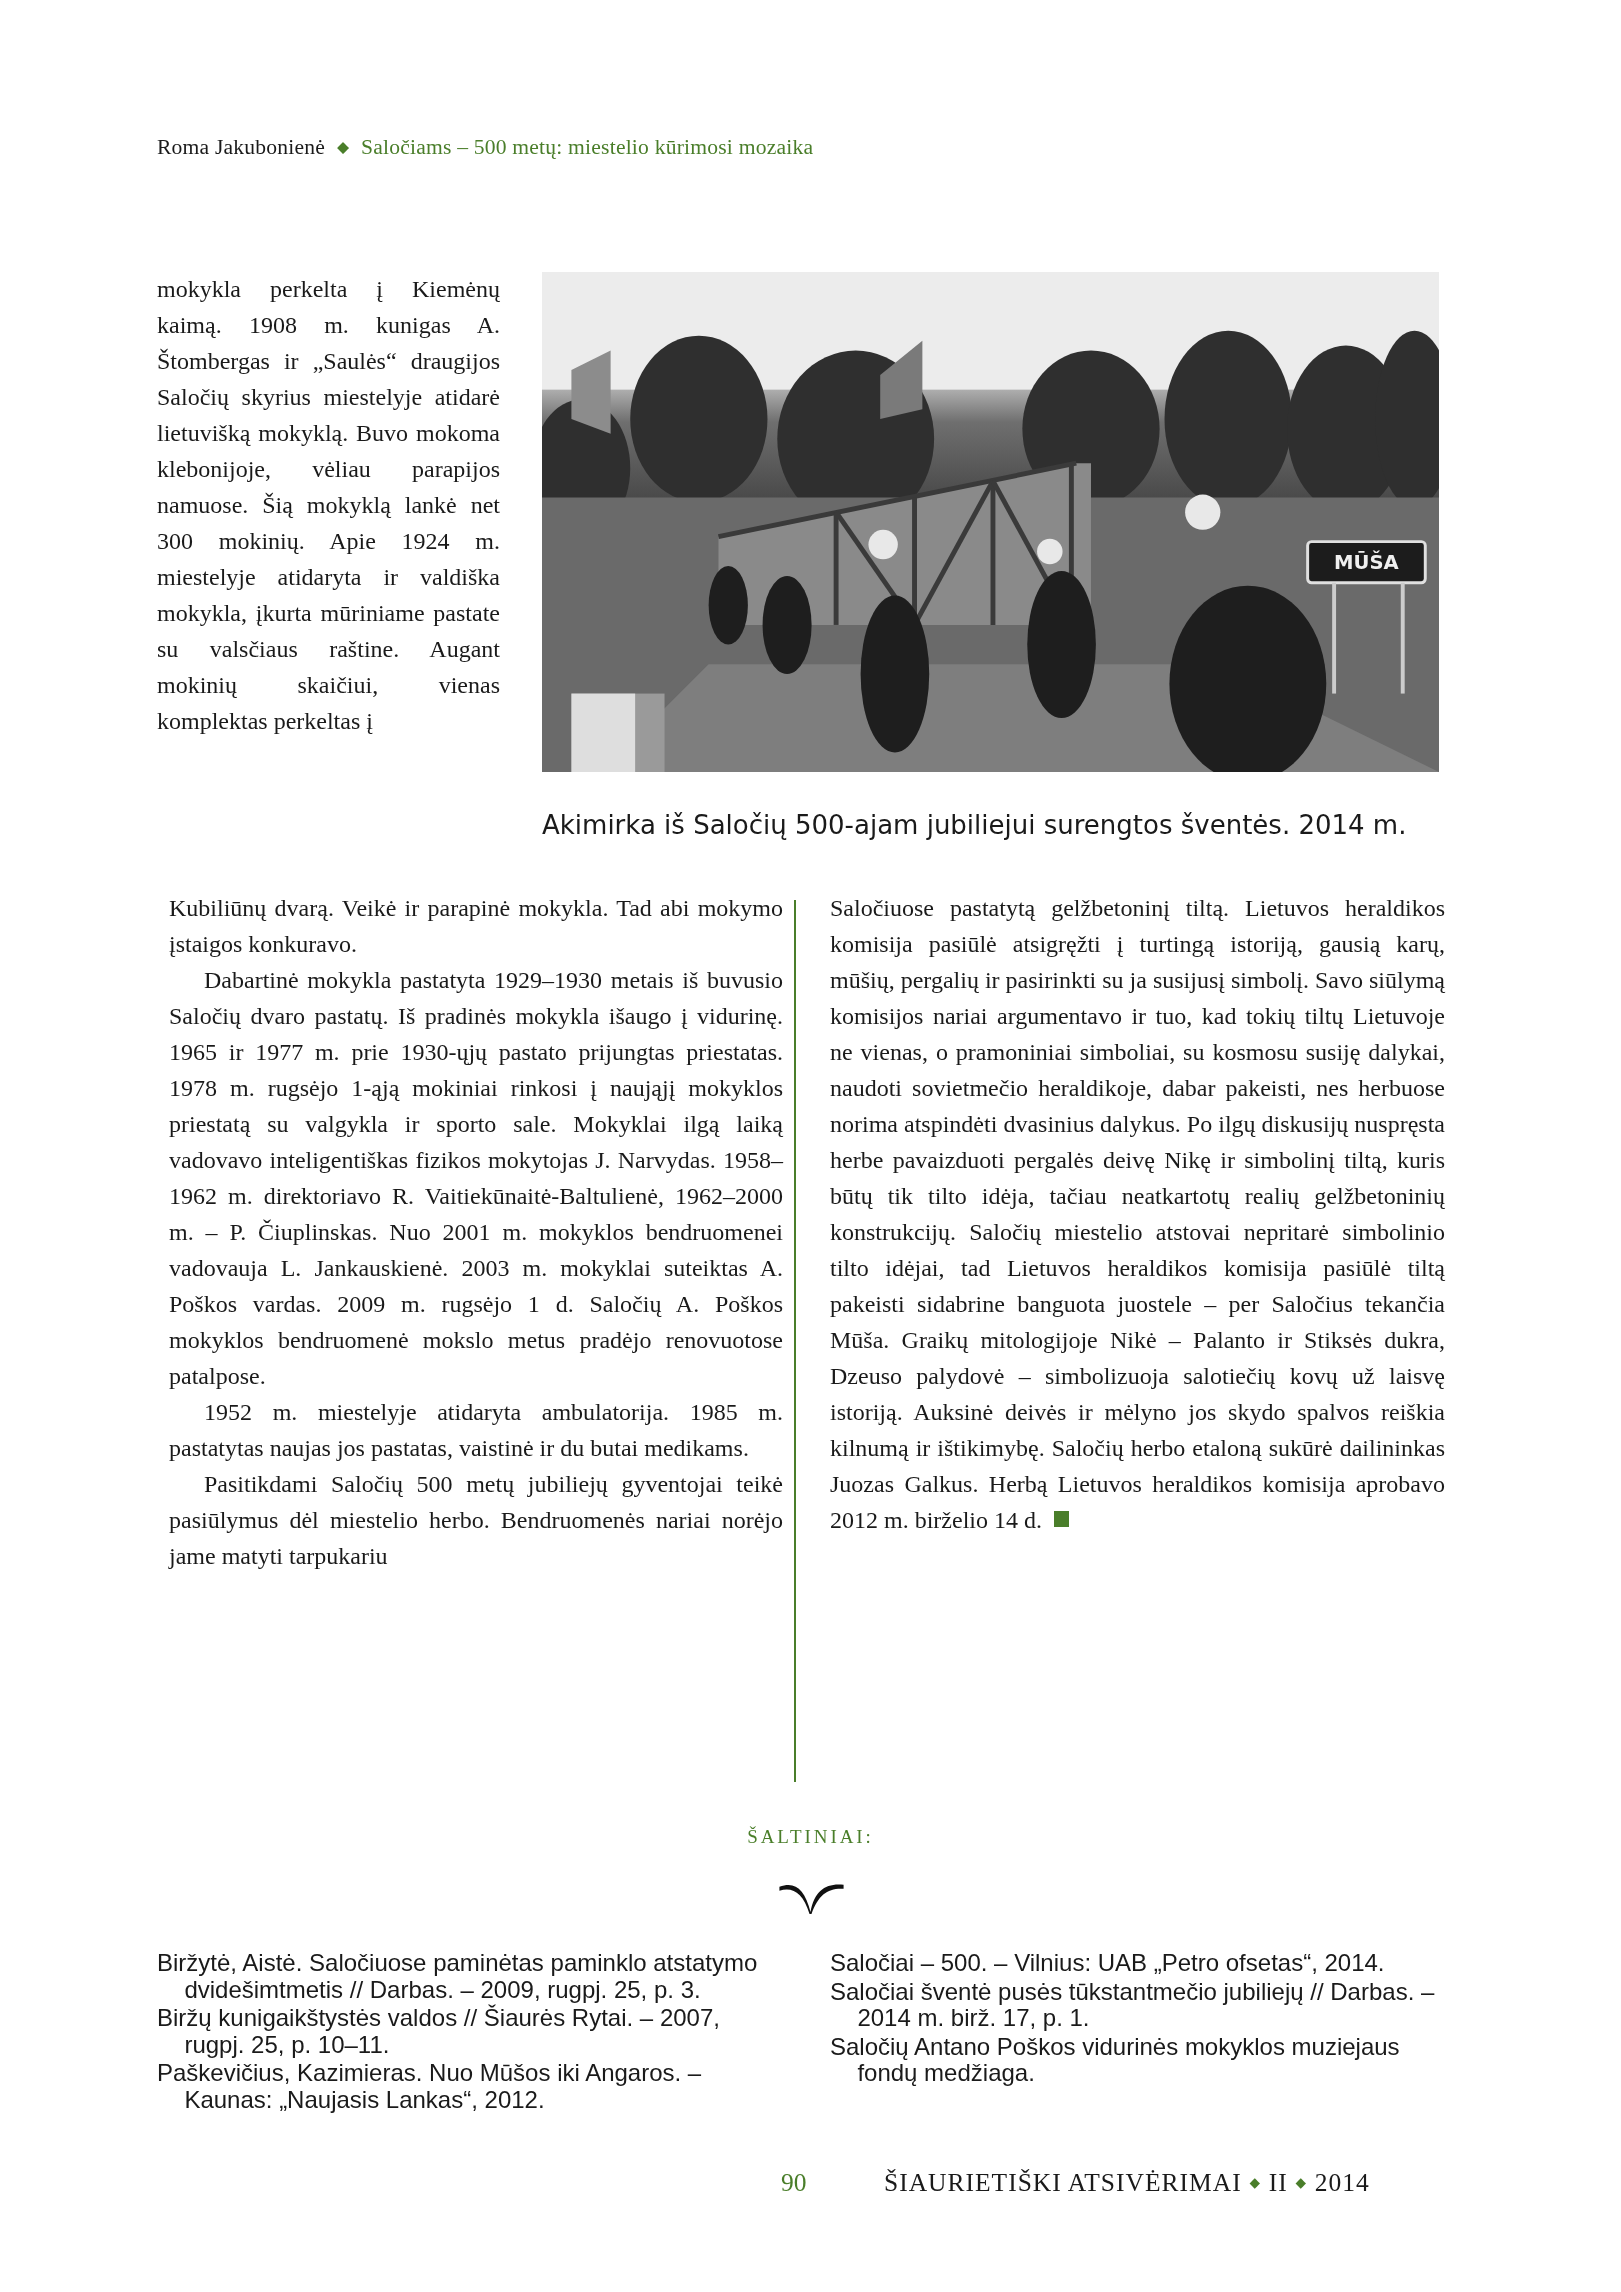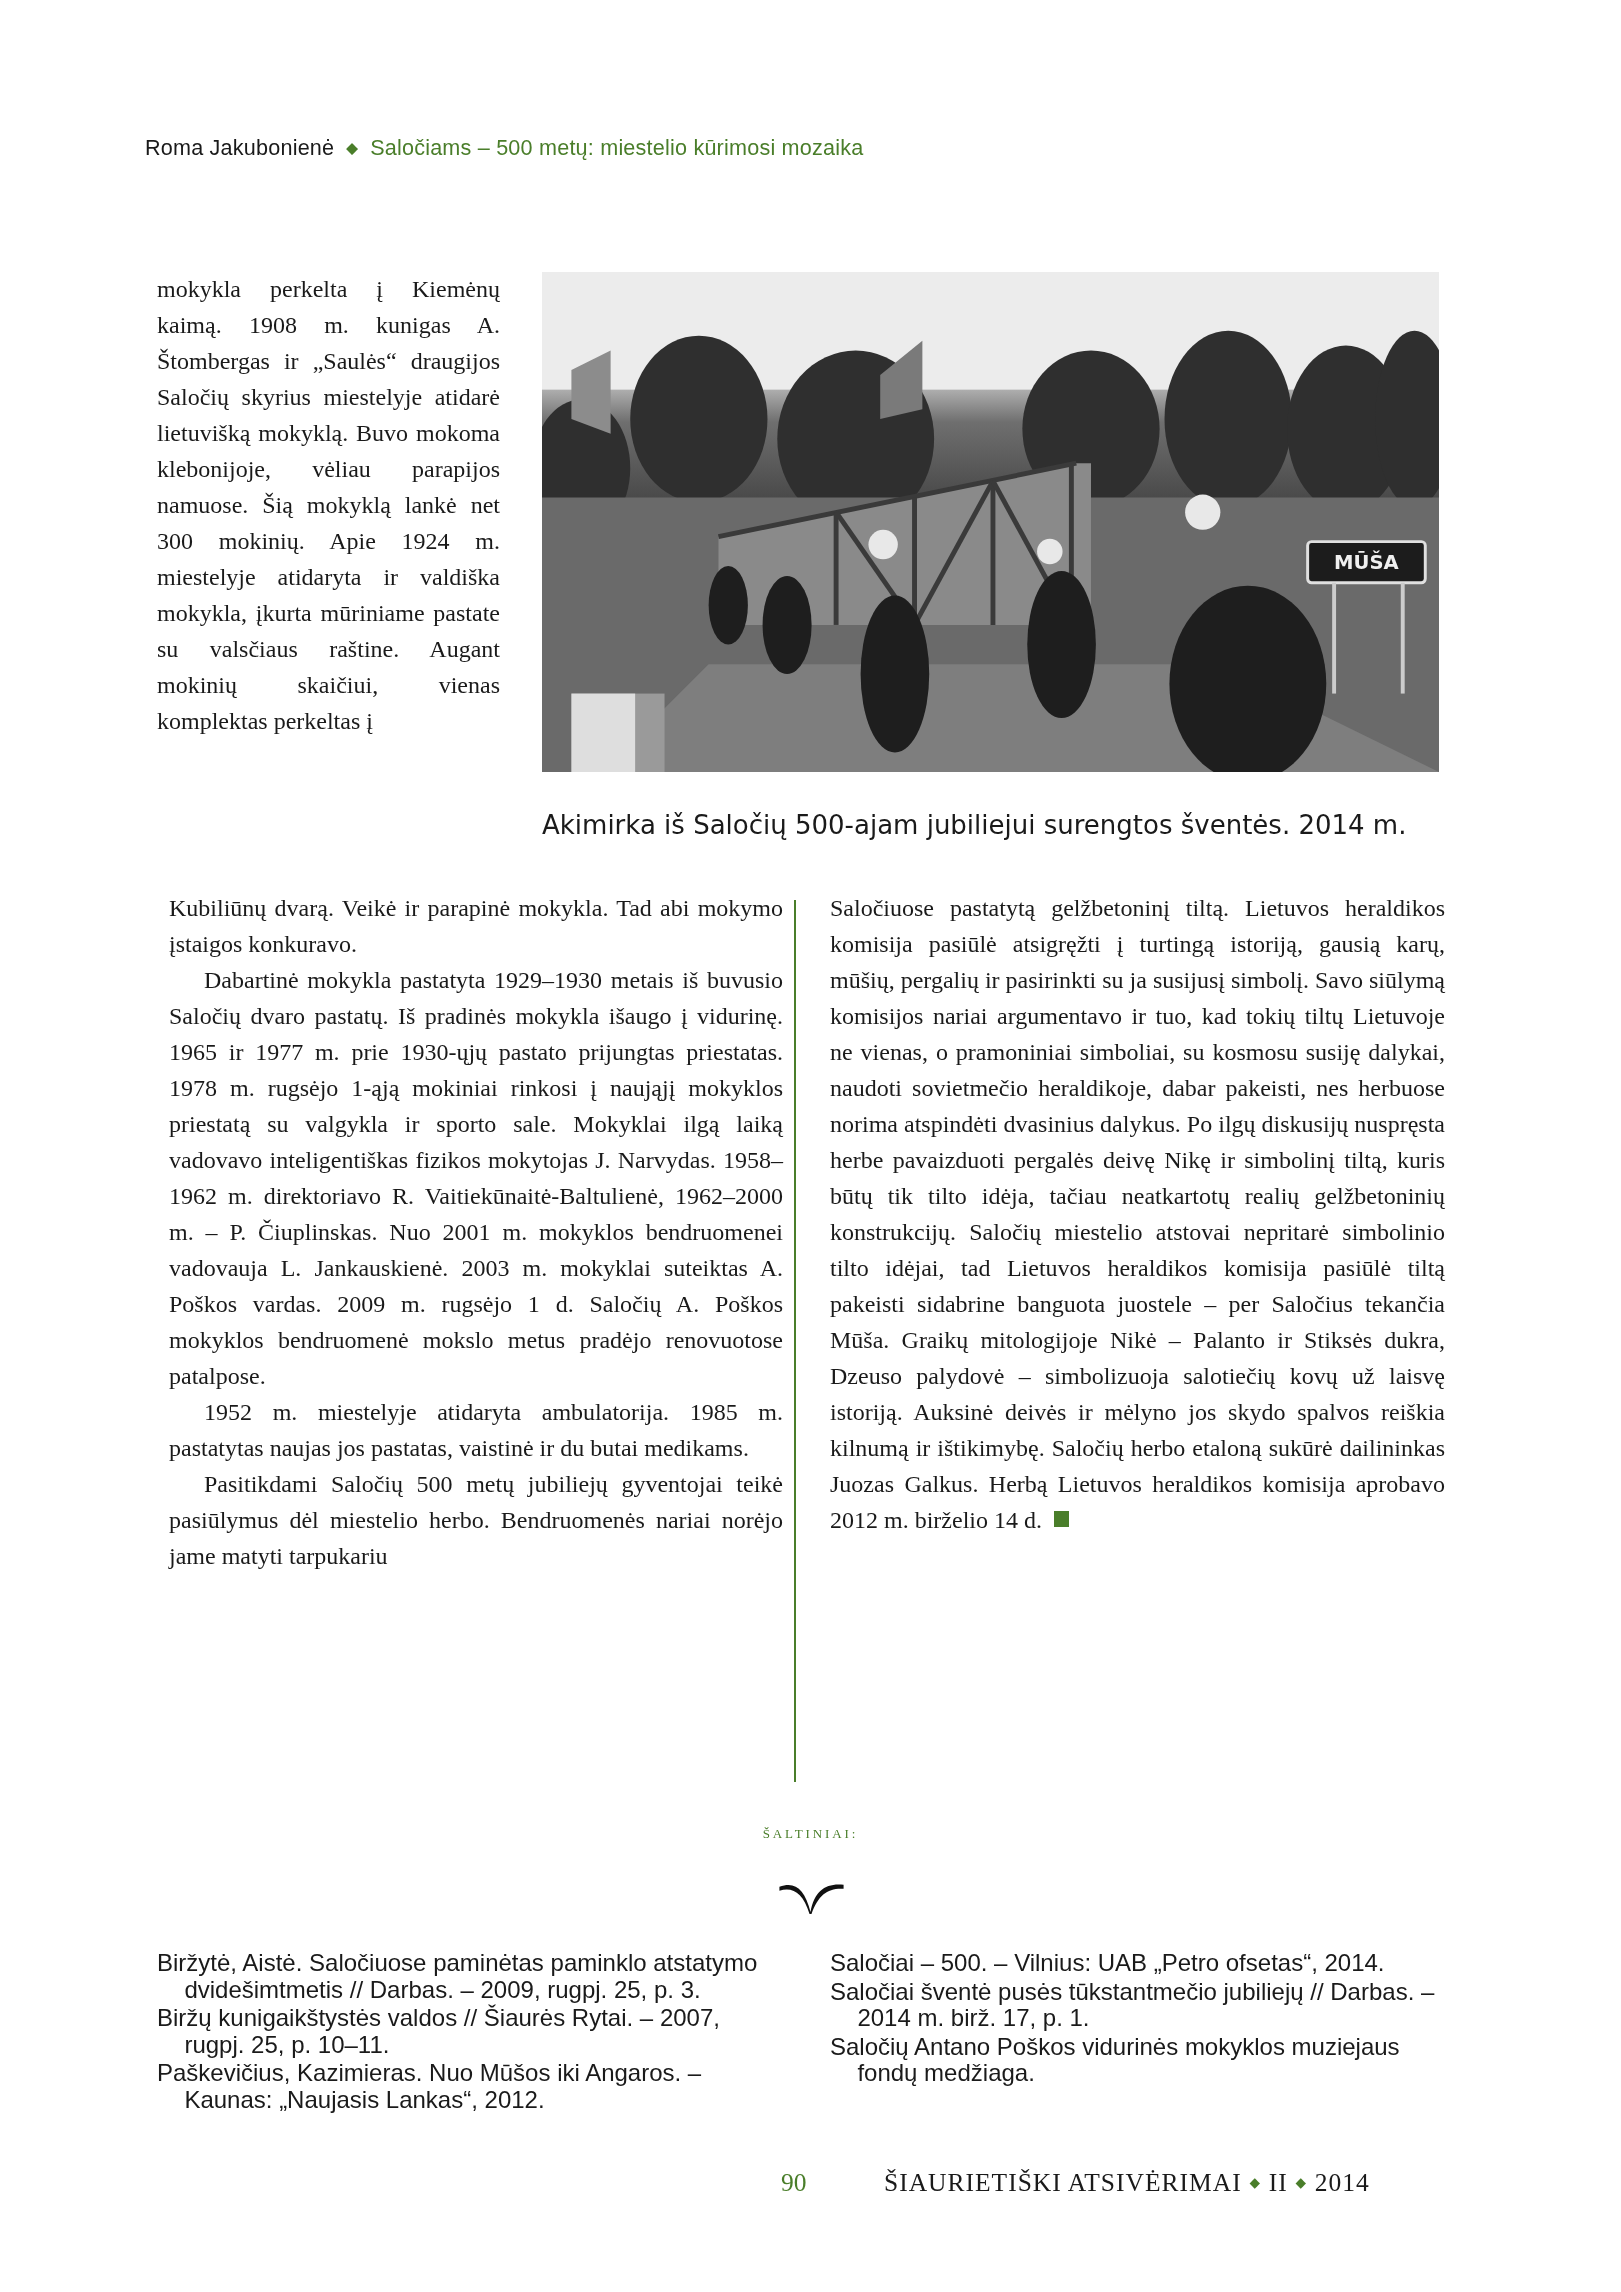--- a/index.html
+++ b/index.html
@@ -1,21 +1,21 @@
 <!DOCTYPE html>
 <html><head>
 <meta charset="utf-8">
 <style>
   * { box-sizing: border-box; margin: 0; padding: 0; }
   html, body { width: 1621px; height: 2293px; background: #ffffff; }
   body { position: relative; overflow: hidden; color: #1a1a1a; }
 
   .running-header {
-    position: absolute; left: 145px; top: 135px;
-    font-family: Liberation Sans, sans-serif; font-size: 21.6px; letter-spacing: 0.2px;
+    position: absolute; left: 157px; top: 135px;
+    font-family: Liberation Serif, serif; font-size: 21.6px; letter-spacing: 0.2px;
     white-space: nowrap;
     text-align: center;
   }
   .running-header .author { color: #1a1a1a; }
   .running-header .sep { color: #4a7e2a; font-size: 15.7px; margin: 0 11.8px; vertical-align: 2px; }
   .running-header .title { color: #4a7e2a; }
 
   .serif { font-family: "Liberation Serif", serif; font-size: 24px; line-height: 36px; color: #1a1a1a; }
 
   .col-left-top {
@@ -50,21 +50,21 @@
     position: absolute; left: 830px; top: 890px; width: 615px;
   }
   .col-right p { text-align: justify; }
 
   .end-mark {
     display: inline-block; width: 15.7px; height: 15.7px; background: #4a7e2a; margin-left: 11.8px; vertical-align: 1px;
   }
 
   .sources-title {
     position: absolute; left: 0; width: 1621px; top: 1826px; text-align: center;
-    font-family: "Liberation Serif", serif; font-size: 13px; letter-spacing: 2.9px; color: #4a7e2a;
+    font-family: "Liberation Serif", serif; font-size: 19px; letter-spacing: 2.9px; color: #4a7e2a;
   }
   .ornament { position: absolute; left: 777px; top: 1879px; width: 69px; height: 35px; }
 
   .refs {
     font-family: "Liberation Sans", sans-serif; font-size: 24px; line-height: 26.5px; color: #1a1a1a;
   }
   .refs-left { position: absolute; left: 157px; top: 1950px; width: 617px; }
   .refs-right { position: absolute; left: 830px; top: 1950px; width: 617px; }
   .ref { padding-left: 27.4px; text-indent: -27.4px; margin-bottom: 2px; }
 

